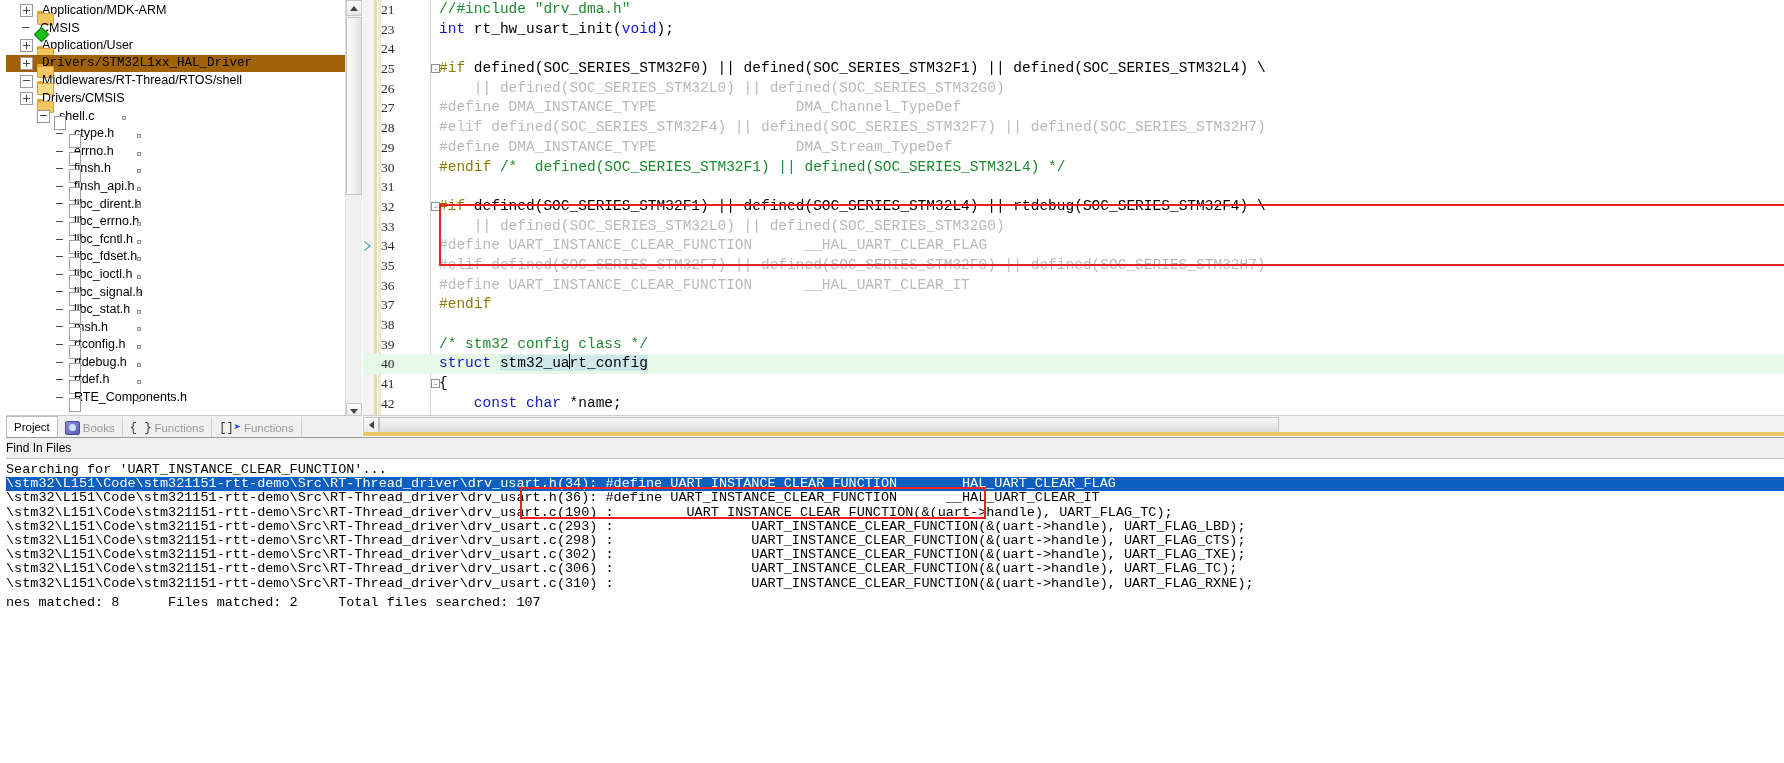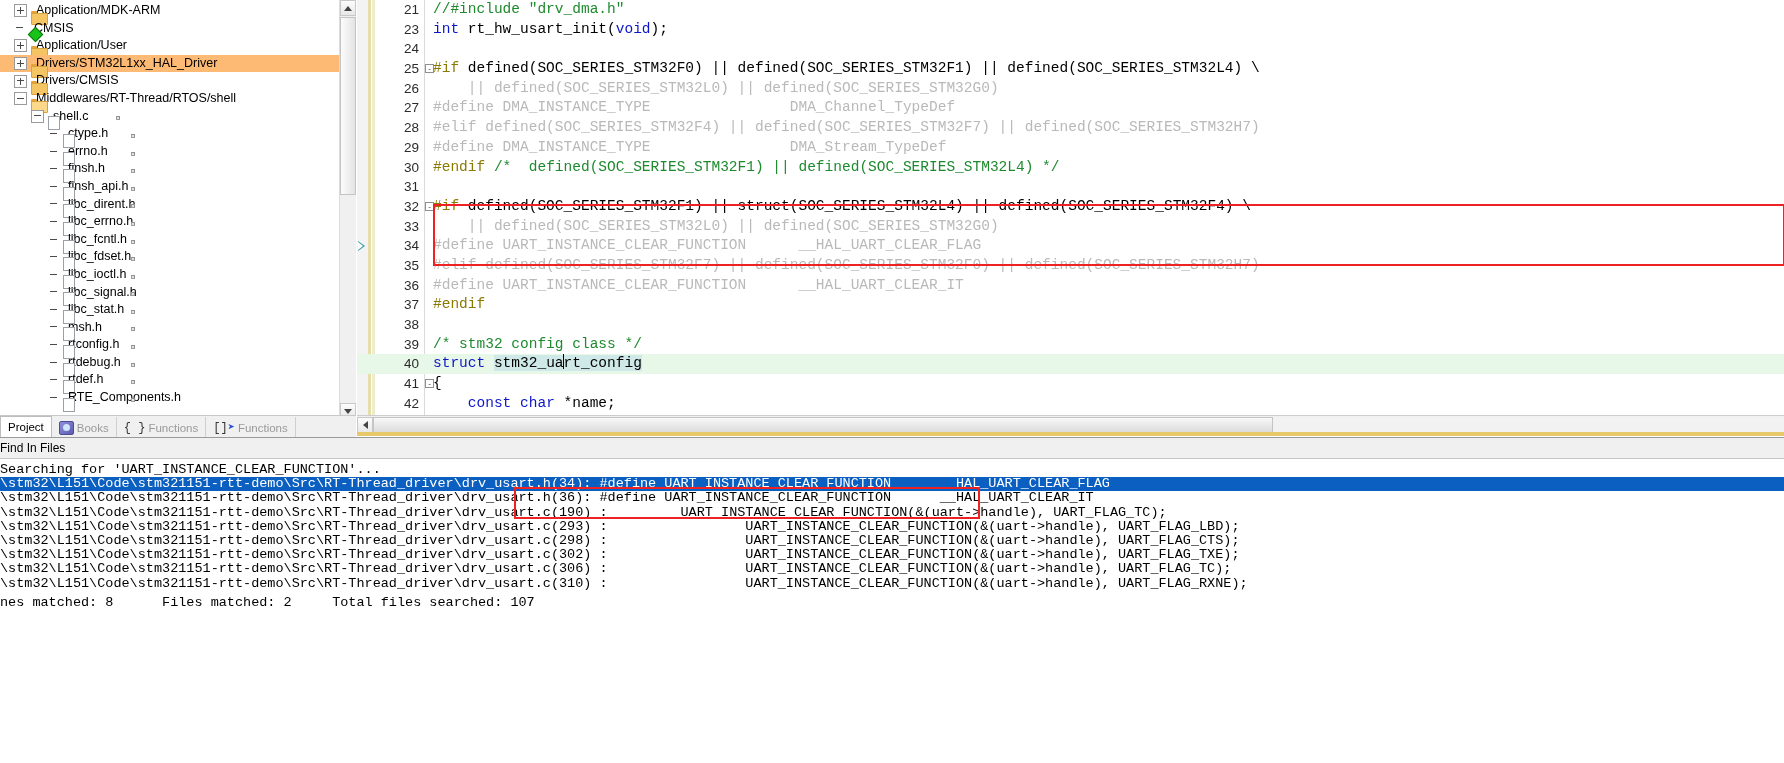--- a/index.html
+++ b/index.html
@@ -3,21 +3,21 @@
 <meta charset="utf-8">
 <style>
   html,body{margin:0;padding:0;}
   body{
     width:1784px;height:763px;overflow:hidden;
     background:#ffffff;
     font-family:"Liberation Sans",sans-serif;
     font-size:12px;
     color:#000;
   }
-  .app{position:relative;width:1700px;height:763px;}
+  .app{position:relative;width:1700px;height:763px;margin-left:6px;}
 
   
   .project-pane{
     position:absolute;left:0;top:0;width:356px;height:419px;
     background:#ffffff;
     overflow:hidden;
   }
   .tree{
     position:relative;
     padding-top:2px;
@@ -26,21 +26,21 @@
     line-height:17.6px;
     color:#000;
   }
   .tnode{
     position:relative;
     height:17.6px;
     white-space:nowrap;
     display:flex;align-items:center;
     padding-left:0;
   }
-  .tnode.sel{background:#fdba74;}
+  .tnode.sel{background:#a16207;font-family:Liberation Mono, monospace;}
   .twist{
     width:11px;height:11px;
     border:1px solid #9a9a9a;
     background:#fff;
     display:inline-block;
     position:relative;
     flex:0 0 auto;
     margin-right:4px;
   }
   .twist:before{
@@ -133,22 +133,22 @@
     position:absolute;left:0;top:0;width:1427px;height:415px;
     font-family:"Liberation Mono",monospace;
     font-size:14.5px;
     line-height:19.7px;
   }
   .cline{
     position:relative;height:19.7px;white-space:pre;
     display:flex;align-items:center;
   }
   .lnum{
-    position:absolute;left:18px;width:44px;text-align:right;
-    color:#2b2b2b;font-family:Liberation Sans, sans-serif;font-size:13.5px;
+    position:absolute;left:18px;width:44px;
+    color:#2b2b2b;font-family:Liberation Serif, serif;font-size:13.5px;
   }
   .ctext{position:absolute;left:76px;white-space:pre;}
   .fold{
     position:absolute;left:68px;width:9px;height:9px;top:5px;
     border:1px solid #8f8f8f;background:#fff;font-size:8px;line-height:7px;
     text-align:center;color:#333;font-family:"Liberation Sans",sans-serif;
     box-sizing:border-box;
   }
 
   .k-key{color:#0d16c8;}
@@ -240,29 +240,29 @@
           <span class="lbl">Application/User</span>
         </div>
         <div class="tnode sel">
           <span class="ind" style="width: 14px;"></span>
           <span class="twist plus"></span>
           <span class="ico"><span class="folder"><span class="tab"></span><span class="body"></span></span></span>
           <span class="lbl">Drivers/STM32L1xx_HAL_Driver</span>
         </div>
         <div class="tnode">
           <span class="ind" style="width: 14px;"></span>
+          <span class="twist"></span>
+          <span class="ico"><span class="folder open"><span class="tab"></span><span class="body"></span></span></span>
+          <span class="lbl">Middlewares/RT-Thread/RTOS/shell</span>
+        </div>
+        <div class="tnode">
+          <span class="ind" style="width: 14px;"></span>
           <span class="twist plus"></span>
           <span class="ico"><span class="folder"><span class="tab"></span><span class="body"></span></span></span>
           <span class="lbl">Drivers/CMSIS</span>
-        </div>
-        <div class="tnode">
-          <span class="ind" style="width: 14px;"></span>
-          <span class="twist"></span>
-          <span class="ico"><span class="folder open"><span class="tab"></span><span class="body"></span></span></span>
-          <span class="lbl">Middlewares/RT-Thread/RTOS/shell</span>
         </div>
         <div class="tnode">
           <span class="ind" style="width: 31px;"></span>
           <span class="twist"></span>
           <span class="ico"><span class="file"><span class="pg"></span><span class="fold"></span></span></span>
           <span class="lbl">shell.c</span>
         </div>
         <div class="tnode">
           <span class="ind" style="width: 48px;"></span>
           <span class="twist none"></span>
@@ -399,21 +399,21 @@
         <div class="cline"><span class="lnum">21</span><span class="ctext"><span class="k-cmt">//#include "drv_dma.h"</span></span></div>
         <div class="cline"><span class="lnum">23</span><span class="ctext"><span class="k-key">int</span><span class="k-pln"> rt_hw_usart_init(</span><span class="k-key">void</span><span class="k-pln">);</span></span></div>
         <div class="cline"><span class="lnum">24</span><span class="ctext"></span></div>
         <div class="cline"><span class="lnum">25</span><span class="fold">-</span><span class="ctext"><span class="k-pre">#if</span><span class="k-pln"> defined(SOC_SERIES_STM32F0) || defined(SOC_SERIES_STM32F1) || defined(SOC_SERIES_STM32L4) \</span></span></div>
         <div class="cline"><span class="lnum">26</span><span class="ctext"><span class="k-dim">    || defined(SOC_SERIES_STM32L0) || defined(SOC_SERIES_STM32G0)</span></span></div>
         <div class="cline"><span class="lnum">27</span><span class="ctext"><span class="k-dim">#define DMA_INSTANCE_TYPE                DMA_Channel_TypeDef</span></span></div>
         <div class="cline"><span class="lnum">28</span><span class="ctext"><span class="k-dim">#elif defined(SOC_SERIES_STM32F4) || defined(SOC_SERIES_STM32F7) || defined(SOC_SERIES_STM32H7)</span></span></div>
         <div class="cline"><span class="lnum">29</span><span class="ctext"><span class="k-dim">#define DMA_INSTANCE_TYPE                DMA_Stream_TypeDef</span></span></div>
         <div class="cline"><span class="lnum">30</span><span class="ctext"><span class="k-pre">#endif</span><span class="k-cmt"> /*  defined(SOC_SERIES_STM32F1) || defined(SOC_SERIES_STM32L4) */</span></span></div>
         <div class="cline"><span class="lnum">31</span><span class="ctext"></span></div>
-        <div class="cline"><span class="lnum">32</span><span class="fold">-</span><span class="ctext"><span class="k-pre">#if</span><span class="k-pln"> defined(SOC_SERIES_STM32F1) || struct(SOC_SERIES_STM32L4) || defined(SOC_SERIES_STM32F4) \</span></span></div>
+        <div class="cline"><span class="lnum">32</span><span class="fold">-</span><span class="ctext"><span class="k-pre">#if</span><span class="k-pln"> defined(SOC_SERIES_STM32F1) || defined(SOC_SERIES_STM32L4) || rtdebug(SOC_SERIES_STM32F4) \</span></span></div>
         <div class="cline"><span class="lnum">33</span><span class="ctext"><span class="k-dim">    || defined(SOC_SERIES_STM32L0) || defined(SOC_SERIES_STM32G0)</span></span></div>
         <div class="cline"><span class="bkmk"></span><span class="lnum">34</span><span class="ctext"><span class="k-dim">#define UART_INSTANCE_CLEAR_FUNCTION      __HAL_UART_CLEAR_FLAG</span></span></div>
         <div class="cline"><span class="lnum">35</span><span class="ctext"><span class="k-dim">#elif defined(SOC_SERIES_STM32F7) || defined(SOC_SERIES_STM32F0) || defined(SOC_SERIES_STM32H7)</span></span></div>
         <div class="cline"><span class="lnum">36</span><span class="ctext"><span class="k-dim">#define UART_INSTANCE_CLEAR_FUNCTION      __HAL_UART_CLEAR_IT</span></span></div>
         <div class="cline"><span class="lnum">37</span><span class="ctext"><span class="k-pre">#endif</span></span></div>
         <div class="cline"><span class="lnum">38</span><span class="ctext"></span></div>
         <div class="cline"><span class="lnum">39</span><span class="ctext"><span class="k-cmt">/* stm32 config class */</span></span></div>
         <div class="cline hl-line" style="width: 1427px;"><span class="lnum">40</span><span class="ctext"><span class="k-key">struct</span><span class="k-pln"> </span><span class="hl-word">stm32_ua</span><span class="caret"></span><span class="hl-word">rt_config</span></span></div>
         <div class="cline"><span class="lnum">41</span><span class="fold">-</span><span class="ctext"><span class="k-pln">{</span></span></div>
         <div class="cline"><span class="lnum">42</span><span class="ctext"><span class="k-pln">    </span><span class="k-key">const</span><span class="k-pln"> </span><span class="k-key">char</span><span class="k-pln"> *name;</span></span></div>

